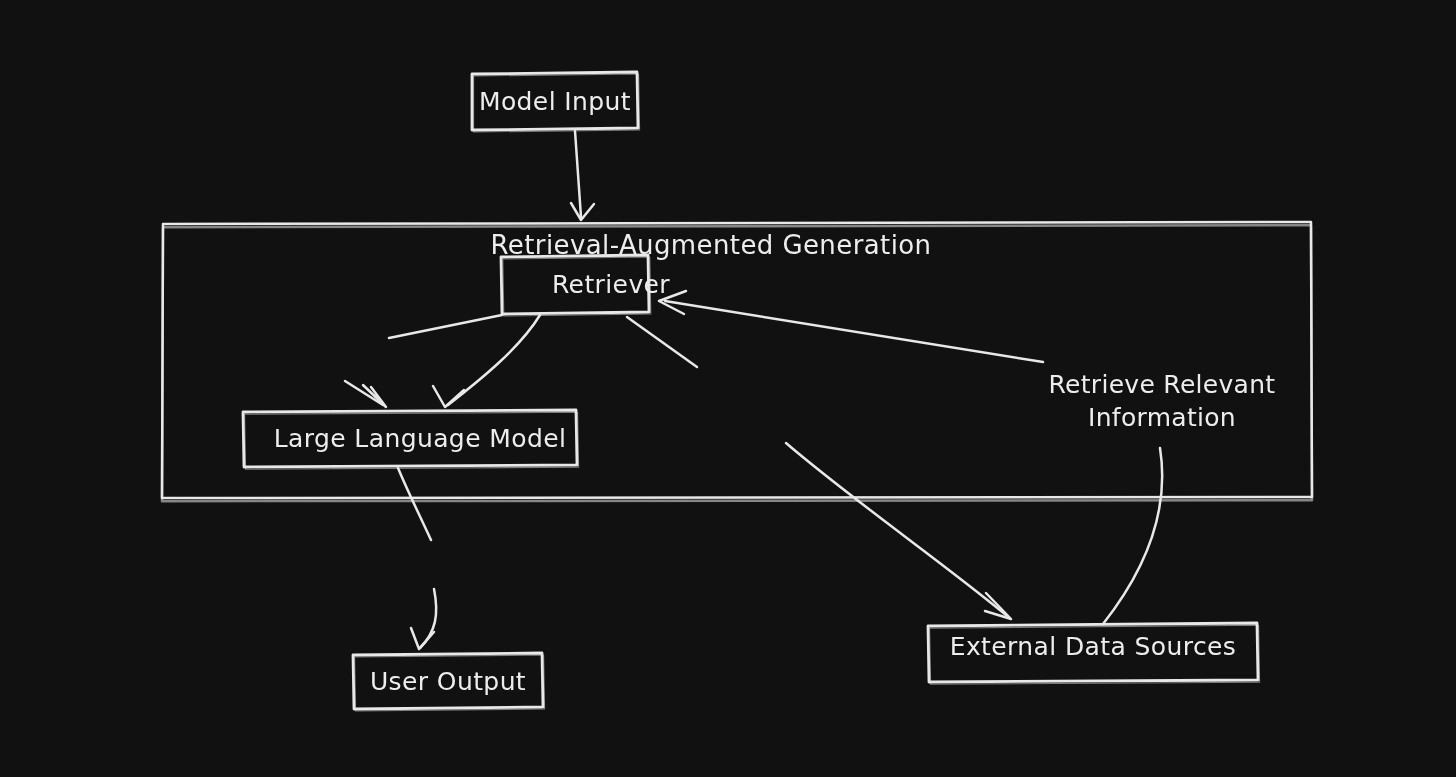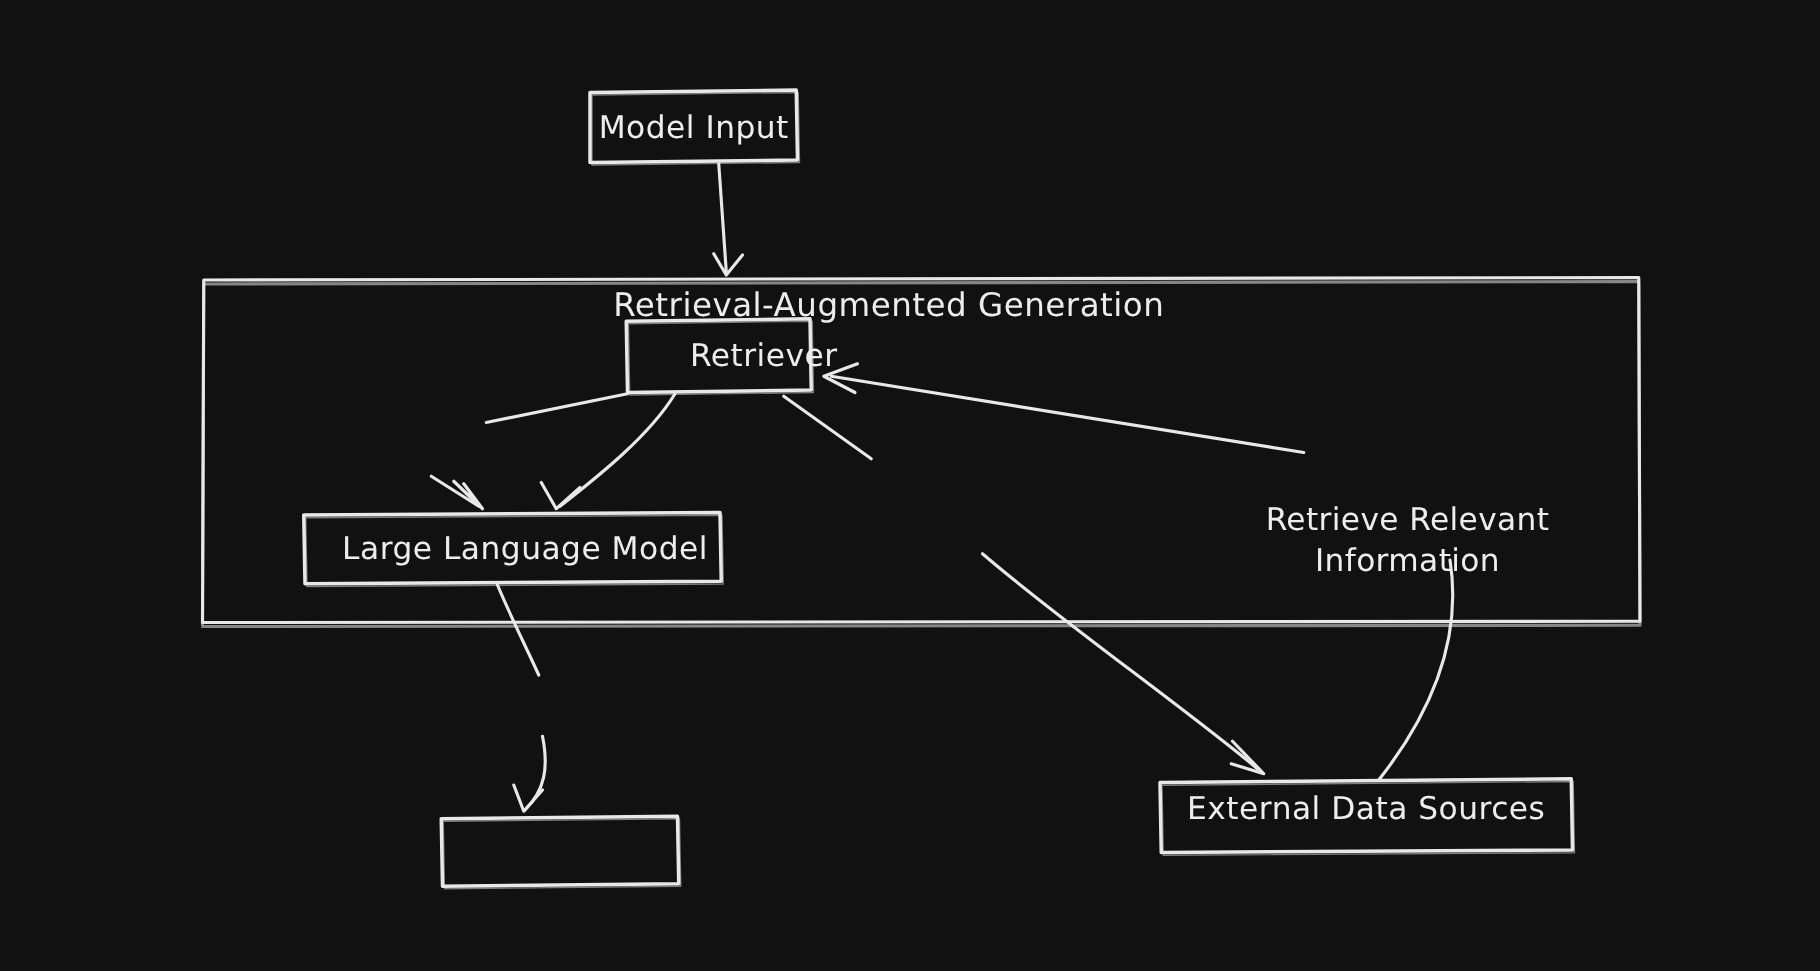--- a/index.html
+++ b/index.html
@@ -126,23 +126,26 @@
   </div>
 
   <div class="node-label" style="left:501px;top:256px;width:164px;height:57px;margin-left:28px;">
     <span>Retriever</span>
   </div>
 
   <div class="node-label" style="left:243px;top:411px;width:334px;height:55px;margin-left:10px;">
     <span>Large Language Model</span>
   </div>
 
+  <div class="node-label" style="left:353px;top:654px;width:190px;height:54px;">
+    <span>User Output</span>
+  </div>
 
   <div class="node-label" style="left:928px;top:624px;width:330px;height:44px;border-radius:18px;">
     <span>External Data Sources</span>
   </div>
 
 
 
-  <div class="edge-label" style="left:1126px;top:368px;width:245px;margin-top:31px;">Retrieve Relevant Information</div>
+  <div class="edge-label" style="left:1162px;top:368px;width:245px;">Retrieve Relevant Information</div>
 
 
 </div>
 
 </body></html>

